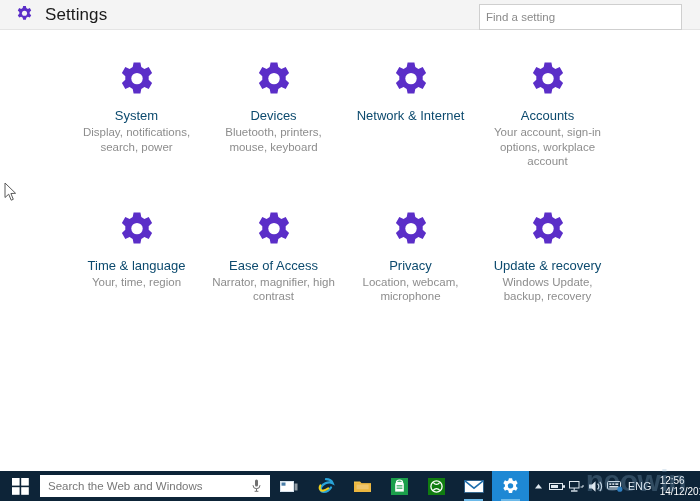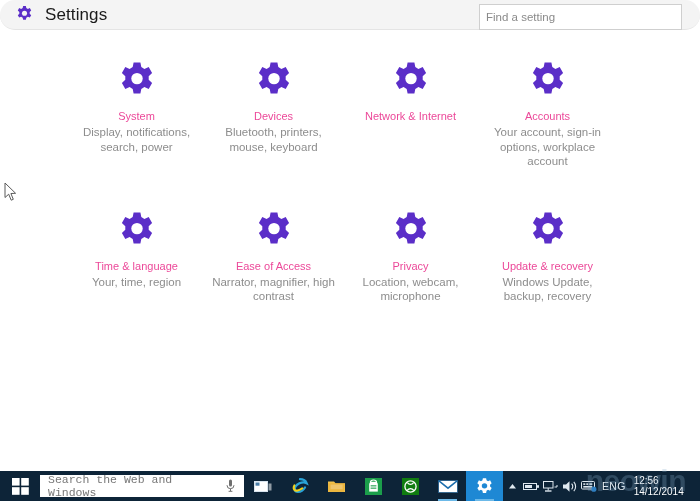--- a/index.html
+++ b/index.html
@@ -10,21 +10,21 @@
     background:#ffffff;
     overflow:hidden;
     position:relative;
   }
 
   
   #titlebar {
     position:absolute; left:0; top:0; width:700px; height:30px;
     background:#f4f4f4;
     border-bottom:1px solid #e4e4e4;
-    display:flex; align-items:center;border-radius:15px;
+    display:flex; align-items:center;
   }
   #titlebar-gear {
     margin-left:15px; width:19px; height:19px;
     display:flex; align-items:center; justify-content:center;
   }
   #titlebar-title {
     margin-left:11px;
     font-size:17px; color:#1b1b1b; font-weight:400;
     letter-spacing:.1px;
   }
@@ -59,21 +59,21 @@
     display:flex; flex-direction:column; align-items:center;
     cursor:default;
     margin-bottom:38px;
   }
   .tile-icon {
     width:40px; height:40px;
     display:flex; align-items:center; justify-content:center;
     margin-bottom:9px;
   }
   .tile-title {
-    font-size:11px; color:#ec4899;
+    font-size:13px; color:#0c4a6e;
     text-align:center; line-height:14px;
     margin-bottom:2px;
   }
   .tile-desc {
     font-size:11.5px; color:#8d8d8d;
     text-align:center; line-height:14.5px;
     padding:0 2px;
   }
 
   
@@ -84,25 +84,24 @@
     position:absolute; left:0; bottom:0; width:700px; height:30px;
     background:#0d2438;
     display:flex; align-items:center;
   }
   #start-button {
     width:40px; height:30px;
     display:flex; align-items:center; justify-content:center;
     flex:0 0 auto;
   }
   #taskbar-search {
-    width:204px; height:22px;
+    width:230px; height:22px;
     background:#ffffff;
     display:flex; align-items:center;
     flex:0 0 auto;
-    font-family:Liberation Mono, monospace;
   }
   #taskbar-search-text {
     flex:1; font-size:11.5px; color:#777777; padding-left:8px;
   }
   #mic-icon { width:18px; margin-right:5px; display:flex; justify-content:center; }
 
   .tb-btn {
     width:37px; height:30px;
     display:flex; align-items:center; justify-content:center;
     flex:0 0 auto;

